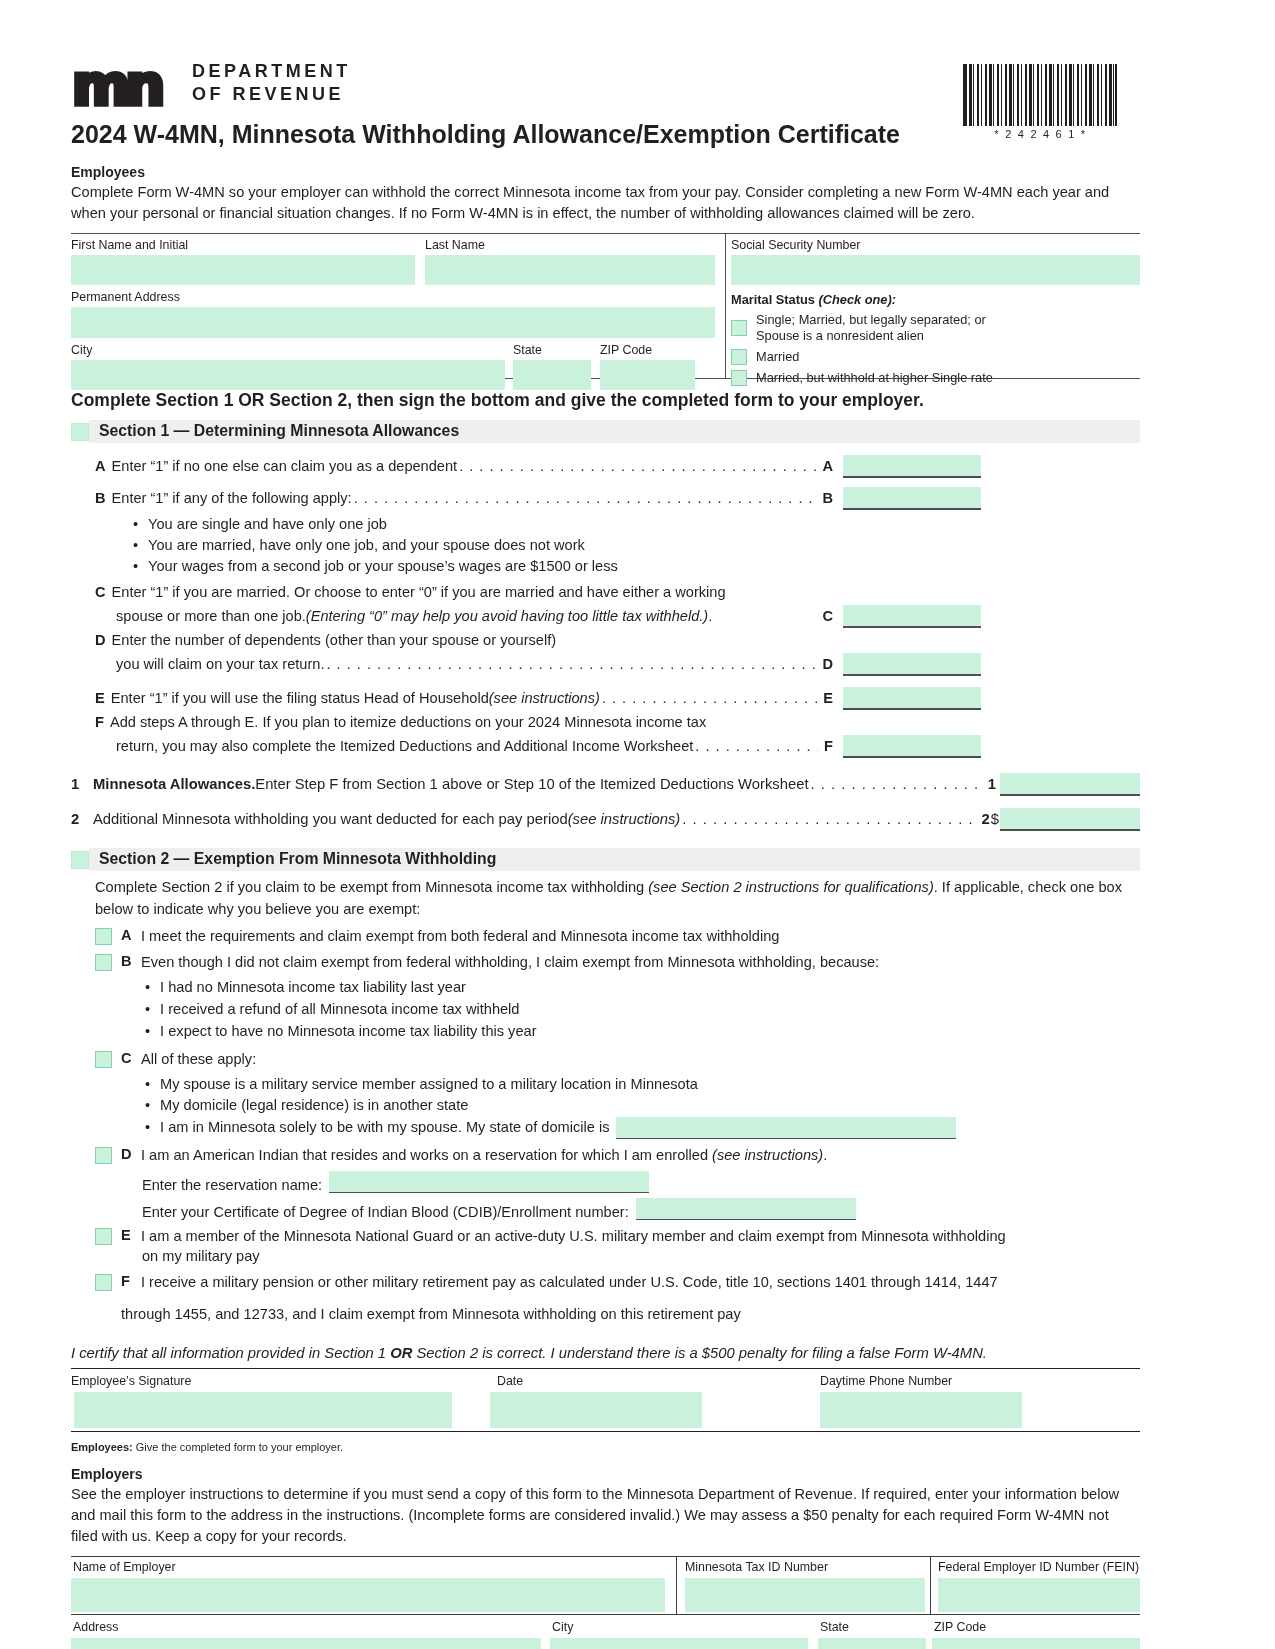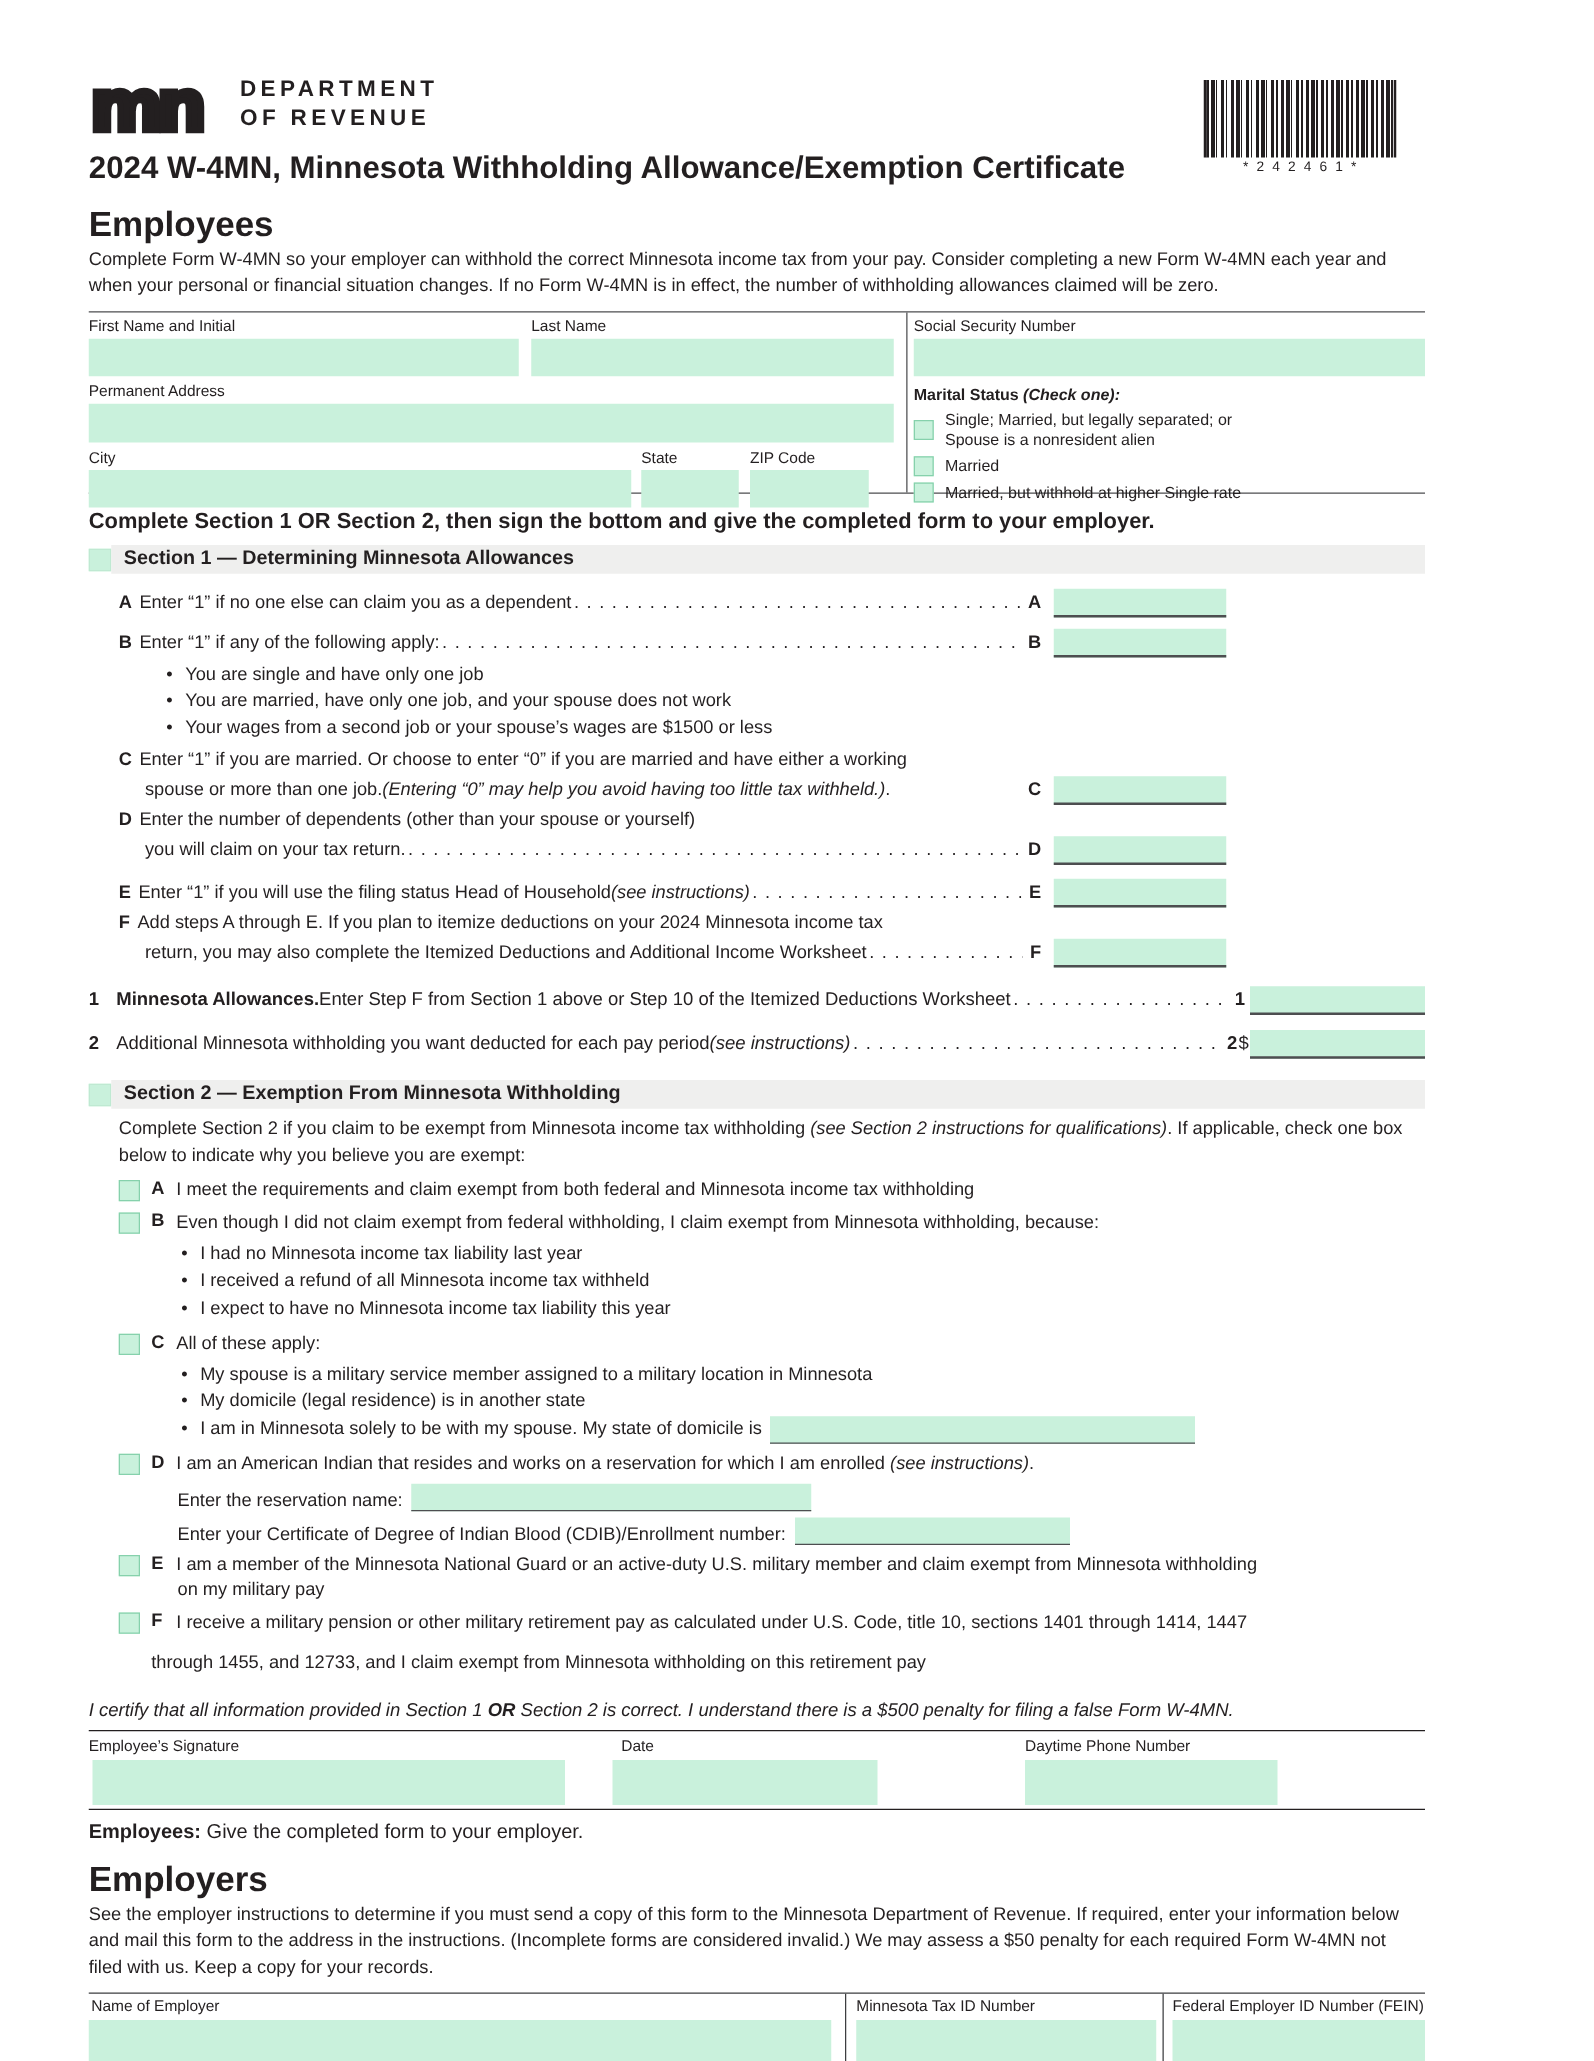--- a/index.html
+++ b/index.html
@@ -19,21 +19,21 @@
       #231f20 0 2px, #fff 2px 4px,
       #231f20 4px 7px, #fff 7px 8px,
       #231f20 8px 9px, #fff 9px 12px,
       #231f20 12px 14px, #fff 14px 16px,
       #231f20 16px 17px, #fff 17px 20px);
     border-left:2px solid #231f20; border-right:2px solid #231f20;
   }
   .barcode-text { font-size:11px; letter-spacing:6.5px; margin-top:2px; white-space:nowrap; }
   .form-title { position:absolute; left:71px; top:120px; font-size:25px; font-weight:bold; }
   .content { position:absolute; left:71px; top:164px; width:1069px; }
-  h2.block-heading { font-size:28px; font-weight:bold; margin-bottom:2px; }
+  h2.block-heading { font-size:14px; font-weight:bold; margin-bottom:2px; }
   .intro { font-size:14.6px; line-height:1.45; }
   
   .ptable { position:relative; margin-top:9px; border-top:1.3px solid #4d4e50; border-bottom:1.3px solid #4d4e50; height:146px; }
   .vrule { position:absolute; top:0; bottom:0; left:654px; width:1.3px; background:#4d4e50; }
   .pleft { position:absolute; left:0; top:4px; width:646px; }
   .pright { position:absolute; left:660px; top:4px; width:409px; }
   .flabel { font-size:12.4px; line-height:1.2; }
   .gbox { background:#c9f1dc; }
   .prow { display:flex; }
   .fld .gbox { margin-top:2px; }
@@ -79,21 +79,21 @@
   .w340 { width:340px; } .w320 { width:320px; } .w220 { width:220px; }
   .dline { margin:5px 0 0 47px; display:flex; align-items:flex-end; }
   .hang { margin-left:47px; }
   .hangF { margin-left:26px; }
   
   .certify { margin-top:20px; font-size:14.8px; font-style:italic; }
   .certify b { font-weight:bold; }
   .sigblock { margin-top:7px; border-top:1.6px solid #231f20; border-bottom:1.6px solid #231f20; padding:4px 0 13px; height:64px; position:relative; }
   .sigblock .flabel { position:absolute; top:5px; }
   .sigblock .sbox { position:absolute; top:23px; height:36px; background:#c9f1dc; }
-  .emp-note { margin-top:9px; font-size:16px; }
+  .emp-note { margin-top:9px; font-size:11px; }
   
   .employers-h { margin-top:13px; }
   .etable { margin-top:9px; }
   .erow1 { position:relative; height:59px; border-top:1.3px solid #3d3e40; border-bottom:1.3px solid #3d3e40; }
   .erow1 .vr { position:absolute; top:0; bottom:0; width:1.3px; background:#3d3e40; }
   .erow1 .flabel, .erow2 .flabel { position:absolute; top:3px; }
   .ebox { position:absolute; top:21px; height:34px; background:#c9f1dc; }
   .erow2 { position:relative; height:62px; border-bottom:2px solid #3d3e40; }
   .erow2 .flabel { top:5px; }
   .erow2 .ebox { top:23px; }

